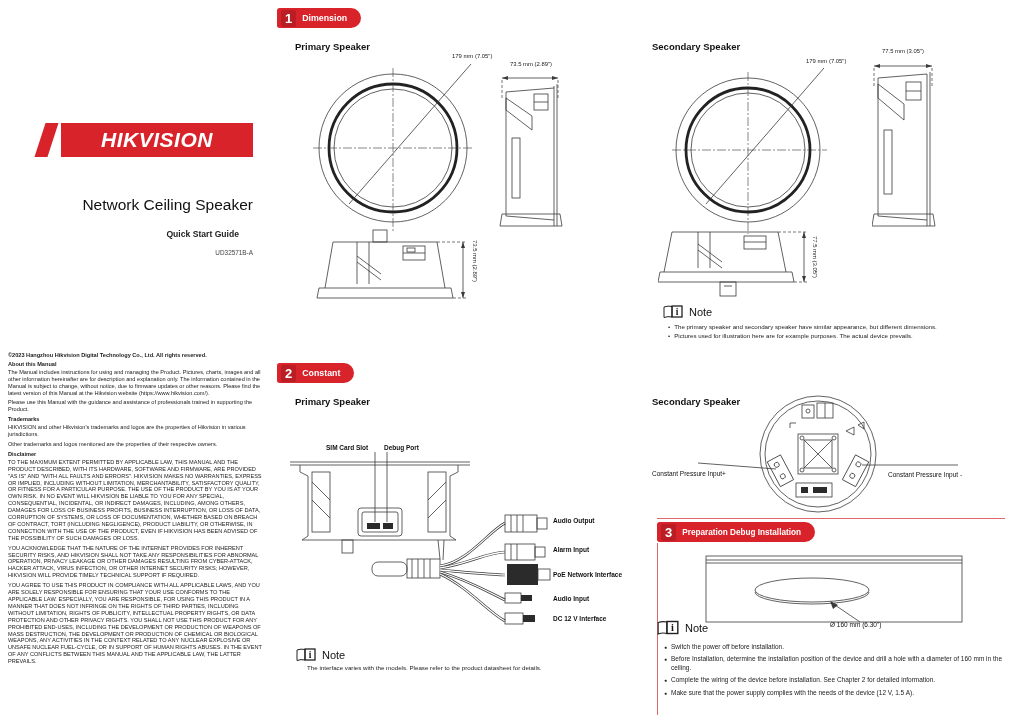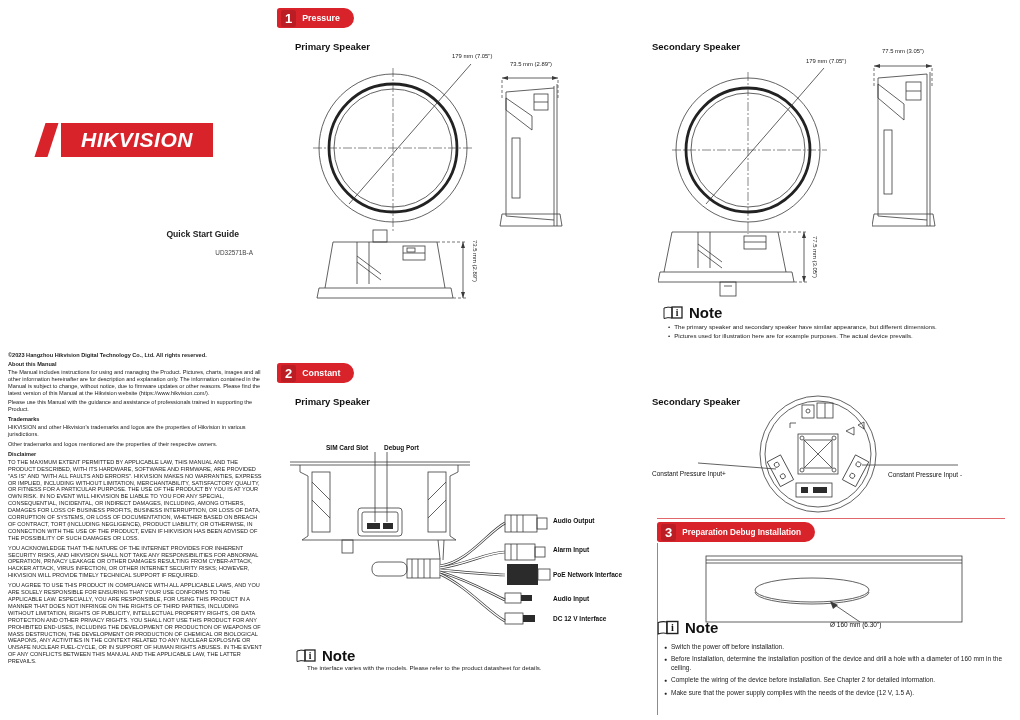--- a/index.html
+++ b/index.html
@@ -22,21 +22,21 @@
           display:flex;align-items:center;height:20px;padding:0 14px 0 4px;box-sizing:border-box;}
   .banner .bnum{font-size:13px;font-weight:bold;background:rgba(0,0,0,.14);
                 padding:1px 4px;border-radius:2px;margin-right:6px;line-height:15px;}
   .banner .blabel{font-size:8.8px;font-weight:bold;white-space:nowrap;}
   .subhead{font-size:9.5px;font-weight:bold;color:#111;text-align:center;}
   .dim-label{font-size:5.9px;color:#222;white-space:nowrap;}
   .dim-label.vert{writing-mode:vertical-rl;}
   .fig-label{font-size:6.5px;font-weight:bold;color:#111;white-space:nowrap;}
   .fig-label.reg{font-weight:normal;}
   .note-head{display:flex;align-items:center;gap:5px;}
-  .note-title{font-size:15px;font-weight:bold;color:#111;}
+  .note-title{font-size:11px;font-weight:normal;color:#111;}
   .note-bullets{font-size:6.2px;line-height:8.6px;color:#222;}
   .nb-item{display:flex;gap:4px;}
   .nb-item .dot{flex:0 0 auto;}
   .prep-bullets{font-size:6.5px;line-height:8.4px;color:#222;}
   .prep-bullets .nb-item{margin-bottom:4px;}
   .redline-h{background:#e0686c;height:1px;}
   .redline-v{background:#e0686c;width:1px;}
   svg{display:block;}
   .ln{stroke:#3a3a3a;fill:none;stroke-width:.8;}
   .ln2{stroke:#222;fill:none;stroke-width:2.8;}
@@ -45,43 +45,44 @@
   .arr{fill:#3a3a3a;stroke:none;}
   .wire-o{stroke:#3a3a3a;fill:none;stroke-width:2.6;}
   .wire-i{stroke:#fff;fill:none;stroke-width:1.3;}
 </style>
 </head>
 <body>
 
 <div class="page">
 
   <div class="abs logo-slash" style="left:40px;top:123px;width:13px;height:34px;"></div>
-  <div class="abs logo-box" style="left:61px;top:123px;width:152px;height:34px;">
+  <div class="abs logo-box" style="left:61px;top:123px;width:192px;height:34px;">
     <span>HIKVISION</span>
   </div>
+  <div class="abs prod-title" style="left:30px;top:196px;width:223px;">Network Ceiling Speaker</div>
   <div class="abs prod-sub" style="left:16px;top:229px;width:223px;font-weight:bold;">Quick Start Guide</div>
   <div class="abs prod-code" style="left:30px;top:249px;width:223px;">UD32571B-A</div>
 
   <div class="abs legal" style="left:8px;top:350px;">
     <p class="hd">©2023 Hangzhou Hikvision Digital Technology Co., Ltd. All rights reserved.</p>
     <p class="hd">About this Manual</p>
     <p>The Manual includes instructions for using and managing the Product. Pictures, charts, images and all other information hereinafter are for description and explanation only. The information contained in the Manual is subject to change, without notice, due to firmware updates or other reasons. Please find the latest version of this Manual at the Hikvision website (https://www.hikvision.com/).</p>
     <p>Please use this Manual with the guidance and assistance of professionals trained in supporting the Product.</p>
     <p class="hd">Trademarks</p>
     <p>HIKVISION and other Hikvision's trademarks and logos are the properties of Hikvision in various jurisdictions.</p>
     <p>Other trademarks and logos mentioned are the properties of their respective owners.</p>
     <p class="hd">Disclaimer</p>
     <p>TO THE MAXIMUM EXTENT PERMITTED BY APPLICABLE LAW, THIS MANUAL AND THE PRODUCT DESCRIBED, WITH ITS HARDWARE, SOFTWARE AND FIRMWARE, ARE PROVIDED "AS IS" AND "WITH ALL FAULTS AND ERRORS". HIKVISION MAKES NO WARRANTIES, EXPRESS OR IMPLIED, INCLUDING WITHOUT LIMITATION, MERCHANTABILITY, SATISFACTORY QUALITY, OR FITNESS FOR A PARTICULAR PURPOSE. THE USE OF THE PRODUCT BY YOU IS AT YOUR OWN RISK. IN NO EVENT WILL HIKVISION BE LIABLE TO YOU FOR ANY SPECIAL, CONSEQUENTIAL, INCIDENTAL, OR INDIRECT DAMAGES, INCLUDING, AMONG OTHERS, DAMAGES FOR LOSS OF BUSINESS PROFITS, BUSINESS INTERRUPTION, OR LOSS OF DATA, CORRUPTION OF SYSTEMS, OR LOSS OF DOCUMENTATION, WHETHER BASED ON BREACH OF CONTRACT, TORT (INCLUDING NEGLIGENCE), PRODUCT LIABILITY, OR OTHERWISE, IN CONNECTION WITH THE USE OF THE PRODUCT, EVEN IF HIKVISION HAS BEEN ADVISED OF THE POSSIBILITY OF SUCH DAMAGES OR LOSS.</p>
     <p>YOU ACKNOWLEDGE THAT THE NATURE OF THE INTERNET PROVIDES FOR INHERENT SECURITY RISKS, AND HIKVISION SHALL NOT TAKE ANY RESPONSIBILITIES FOR ABNORMAL OPERATION, PRIVACY LEAKAGE OR OTHER DAMAGES RESULTING FROM CYBER-ATTACK, HACKER ATTACK, VIRUS INFECTION, OR OTHER INTERNET SECURITY RISKS; HOWEVER, HIKVISION WILL PROVIDE TIMELY TECHNICAL SUPPORT IF REQUIRED.</p>
     <p>YOU AGREE TO USE THIS PRODUCT IN COMPLIANCE WITH ALL APPLICABLE LAWS, AND YOU ARE SOLELY RESPONSIBLE FOR ENSURING THAT YOUR USE CONFORMS TO THE APPLICABLE LAW. ESPECIALLY, YOU ARE RESPONSIBLE, FOR USING THIS PRODUCT IN A MANNER THAT DOES NOT INFRINGE ON THE RIGHTS OF THIRD PARTIES, INCLUDING WITHOUT LIMITATION, RIGHTS OF PUBLICITY, INTELLECTUAL PROPERTY RIGHTS, OR DATA PROTECTION AND OTHER PRIVACY RIGHTS. YOU SHALL NOT USE THIS PRODUCT FOR ANY PROHIBITED END-USES, INCLUDING THE DEVELOPMENT OR PRODUCTION OF WEAPONS OF MASS DESTRUCTION, THE DEVELOPMENT OR PRODUCTION OF CHEMICAL OR BIOLOGICAL WEAPONS, ANY ACTIVITIES IN THE CONTEXT RELATED TO ANY NUCLEAR EXPLOSIVE OR UNSAFE NUCLEAR FUEL-CYCLE, OR IN SUPPORT OF HUMAN RIGHTS ABUSES. IN THE EVENT OF ANY CONFLICTS BETWEEN THIS MANUAL AND THE APPLICABLE LAW, THE LATTER PREVAILS.</p>
   </div>
 
   <div class="abs banner" style="left:277px;top:8px;">
     <span class="bnum">1</span>
-    <span class="blabel">Pressure</span>
+    <span class="blabel">Dimension</span>
   </div>
 
   <div class="abs subhead" style="left:295px;top:41px;">Primary Speaker</div>
 
   <svg class="abs" style="left:313px;top:64px;" width="160" height="170" viewBox="0 0 160 170">
     <line class="cross" x1="0" y1="84" x2="160" y2="84"></line>
     <line class="cross" x1="80" y1="4" x2="80" y2="168"></line>
     <circle class="ln" cx="80" cy="84" r="74"></circle>
     <circle class="ln2" cx="80" cy="84" r="64"></circle>
     <circle class="ln" cx="80" cy="84" r="59"></circle>

